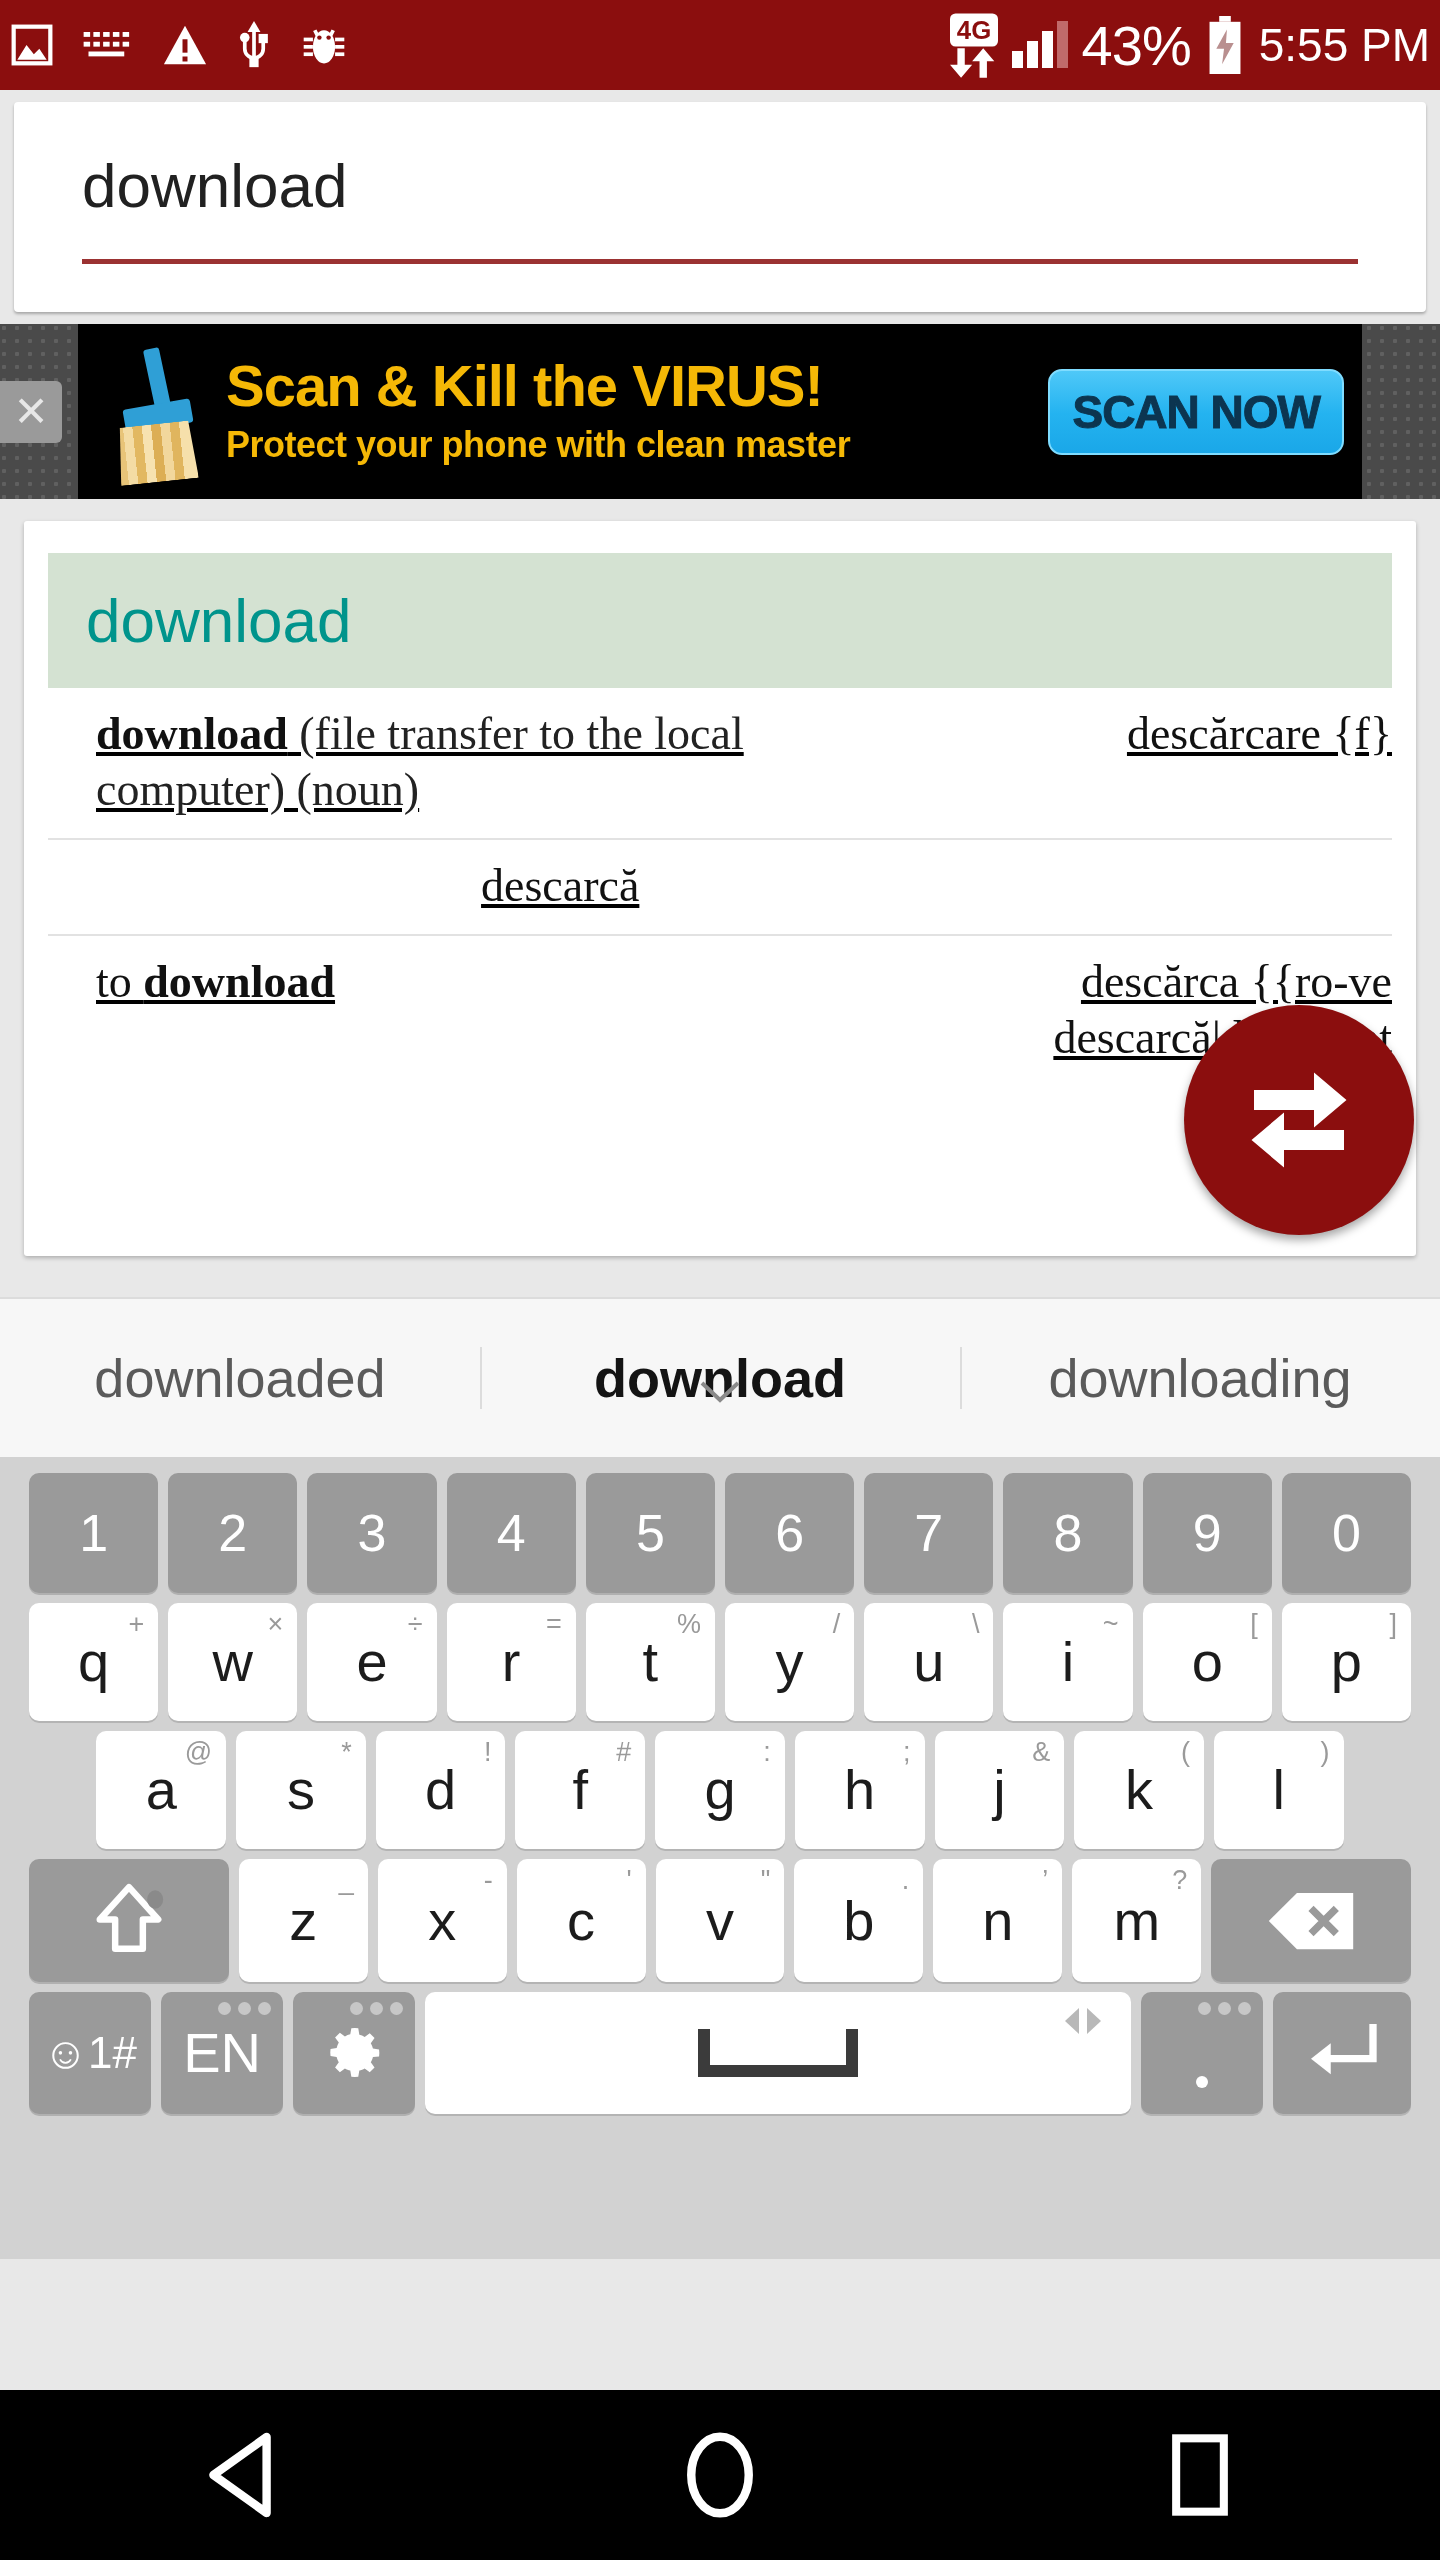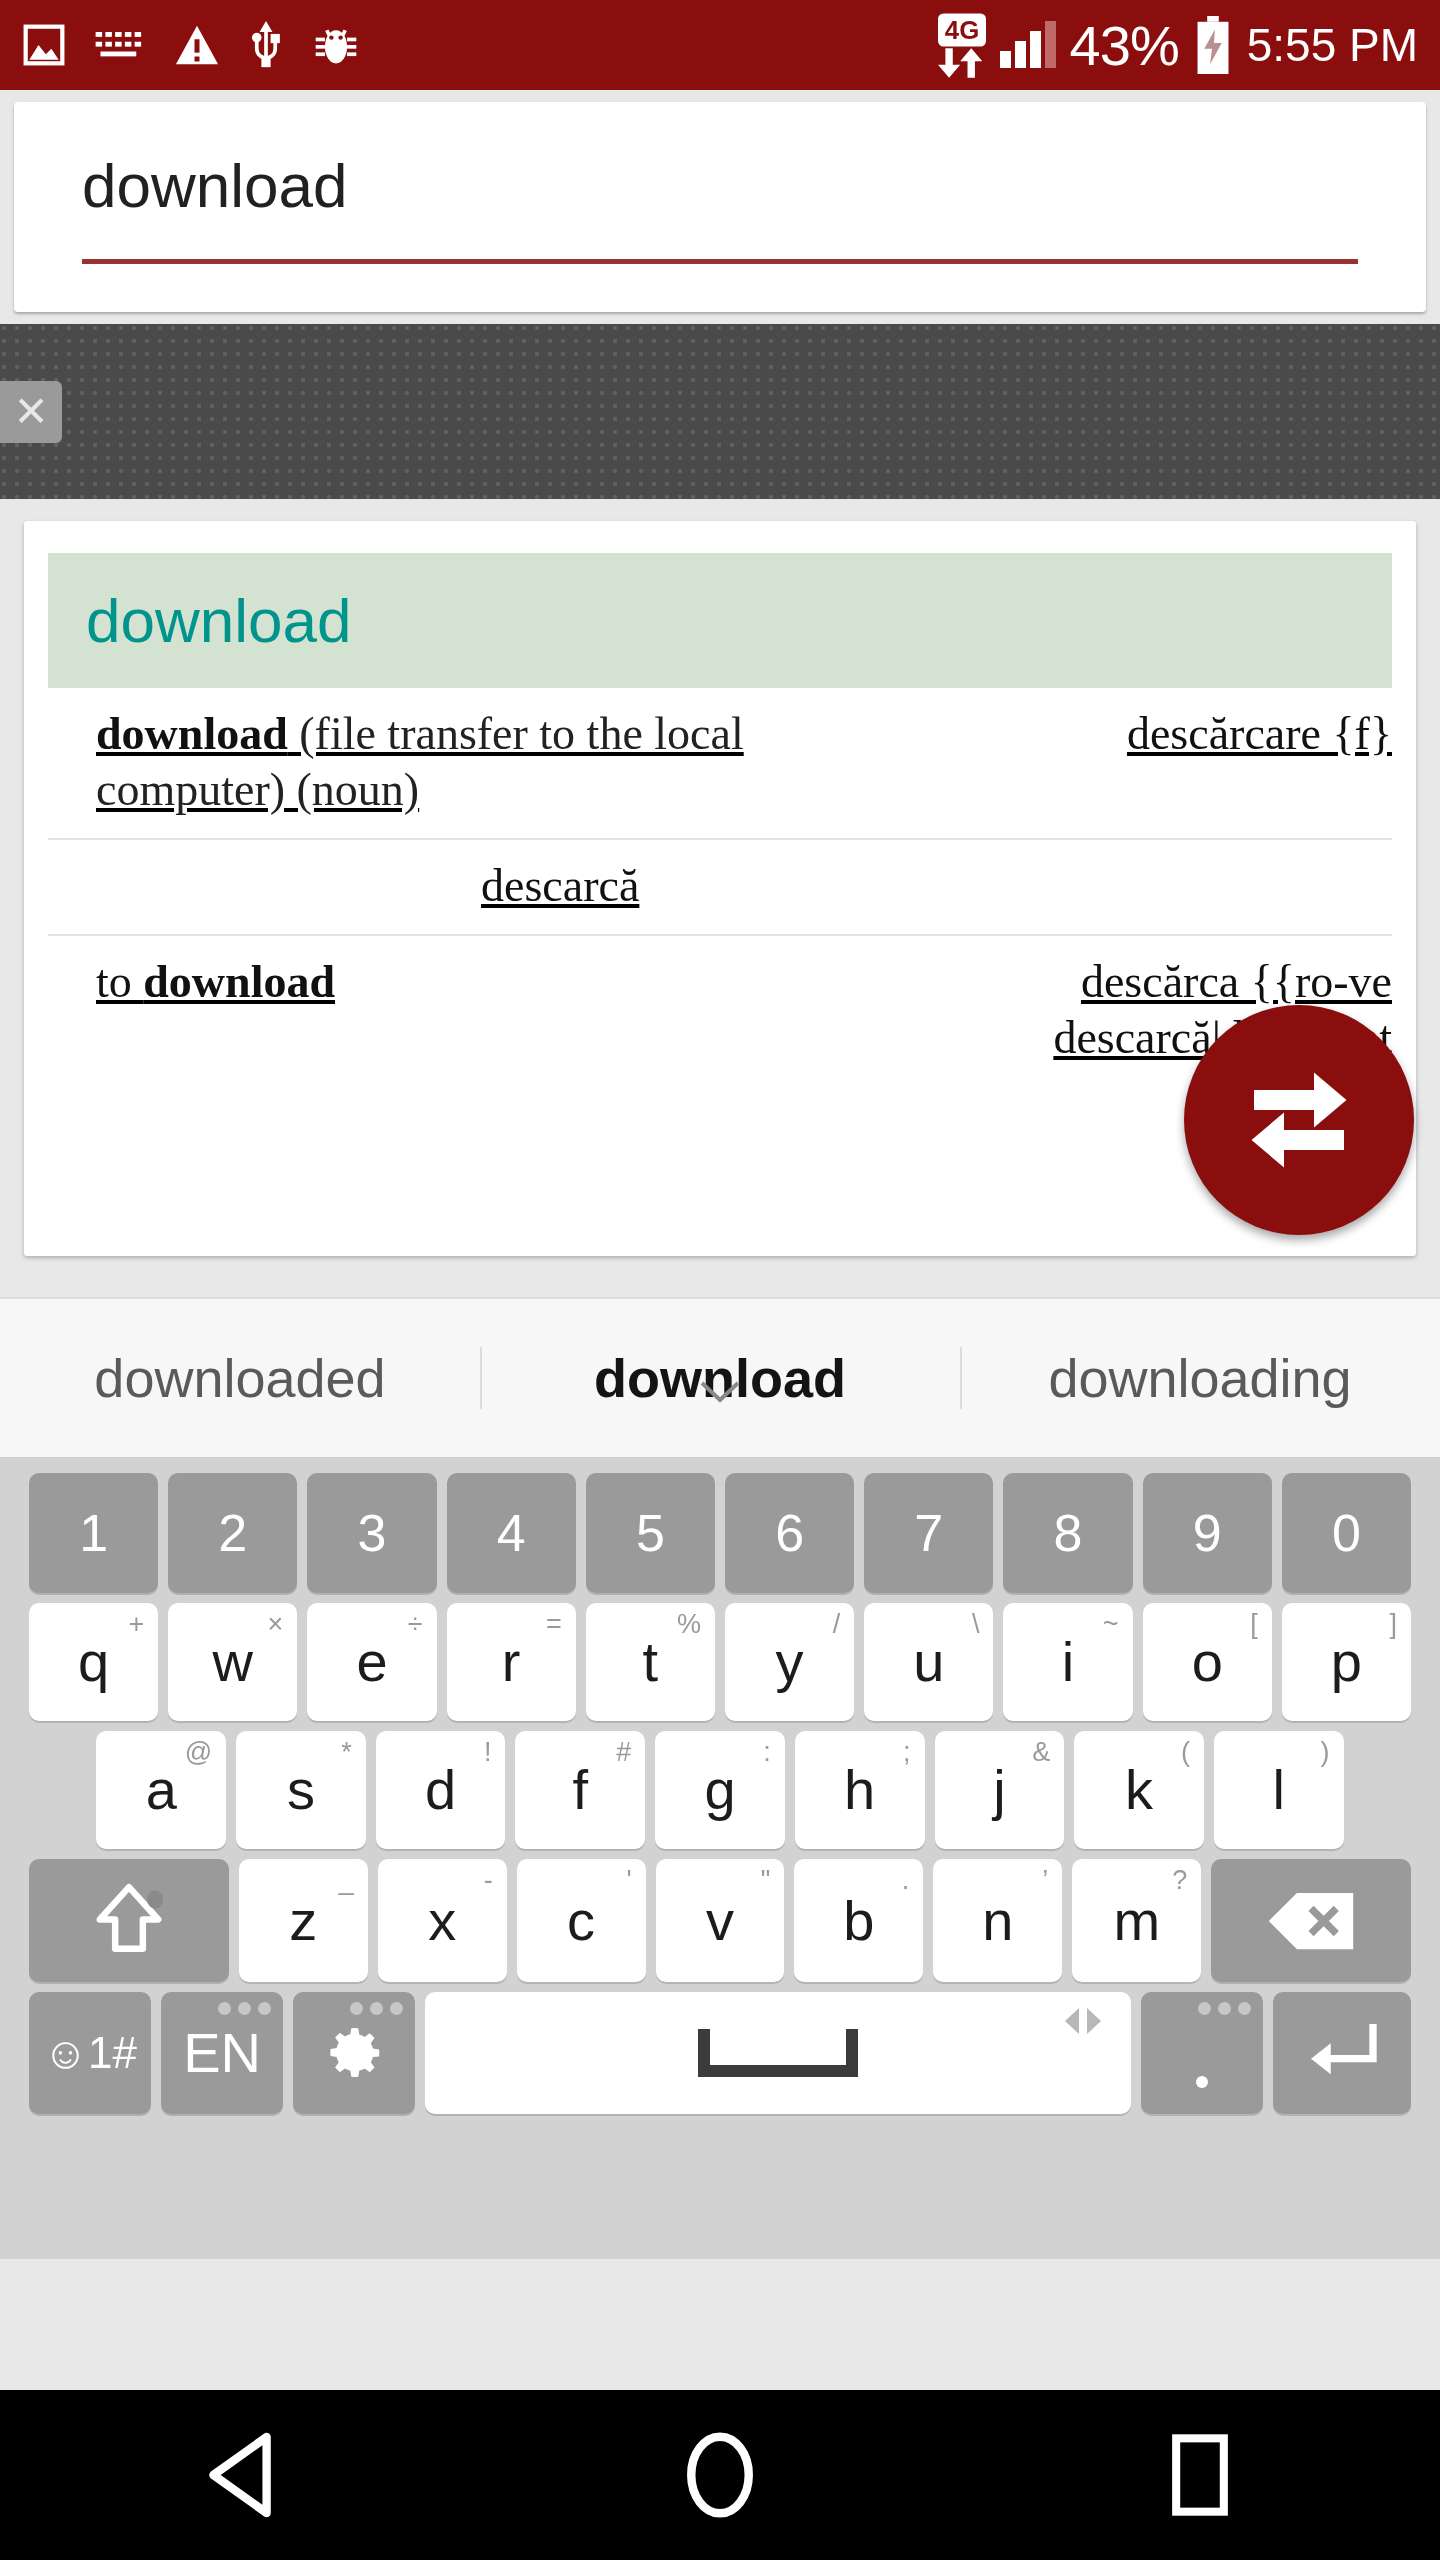--- a/index.html
+++ b/index.html
@@ -7,21 +7,21 @@
   body {
     font-family: "Liberation Sans", sans-serif;
     background:#e8e8e8;
     overflow:hidden;
     position:relative;
   }
 
   
   .status-bar{
     height:90px; background:#8B0E0E; color:#fff;
-    display:flex; align-items:center; padding:0 22px;
+    display:flex; align-items:center; padding:0 10px;
   }
   .status-left{ display:flex; align-items:center; gap:28px; flex:0 0 auto; }
   .status-spacer{ flex:1 1 auto; }
   .status-right{ display:flex; align-items:center; gap:14px; }
   .sb-icon{ display:block; }
   .net-group{ display:flex; flex-direction:column; align-items:center; gap:1px; }
   .sig-bars{ display:flex; align-items:flex-end; gap:4px; height:46px; }
   .sig-bars i{ display:block; width:11px; background:#fff; }
   .sig-bars i.b1{ height:17px; }
   .sig-bars i.b2{ height:27px; }
@@ -309,20 +309,34 @@
   </div>
 </div>
 
 <div class="search-card">
   <input class="search-input" type="text" value="download" style="">
   <div class="search-underline"></div>
 </div>
 
 <div class="ad-wrap">
   <div class="ad-close">✕</div>
+  <div class="ad-body">
+    <div class="broom">
+      <div class="handle"></div>
+        <div class="ferrule"></div>
+        <div class="bristles"></div>
+    </div>
+    <div class="ad-text">
+      <div class="ad-head">Scan &amp; Kill the VIRUS!</div>
+      <div class="ad-sub">Protect your phone with clean master</div>
+    </div>
+    <div class="ad-cta">
+      <span>SCAN NOW</span>
+    </div>
+  </div>
 </div>
 
 <div class="results-card">
   <div class="res-header">
     <div class="res-header-text">download</div>
   </div>
   <div class="res-table">
 
     <div class="res-row">
       <div class="res-src">

